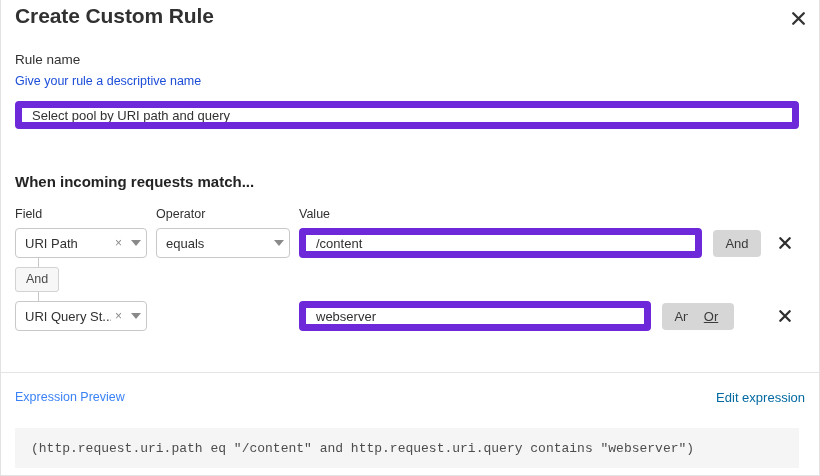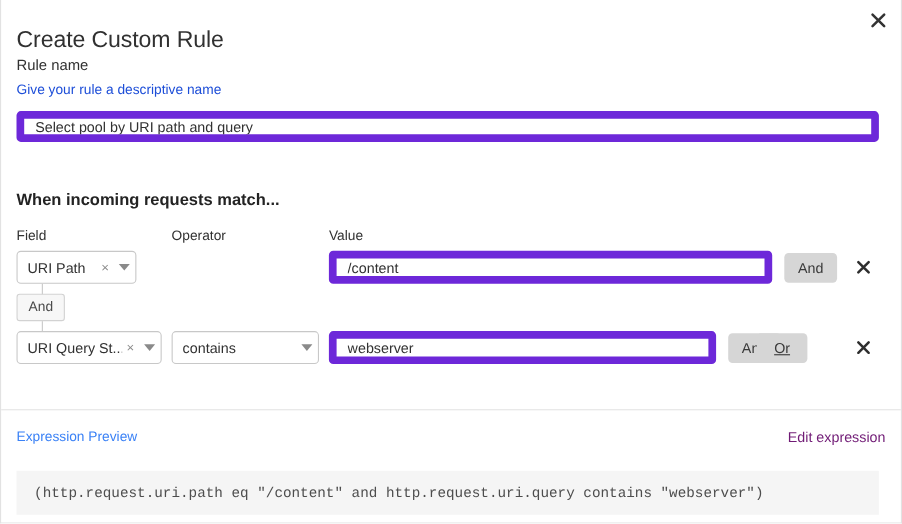--- a/index.html
+++ b/index.html
@@ -20,23 +20,23 @@
     border-left: 1px solid #e2e2e2;
     border-right: 1px solid #e2e2e2;
     border-bottom: 1px solid #e2e2e2;
     overflow: hidden;
   }
 
   
   .dlg-title {
     position: absolute;
     left: 14px;
-    top: 25px;
+    top: 4px;
     font-size: 21px;
-    font-weight: normal;
+    font-weight: bold;
     color: #313131;
     letter-spacing: -0.1px;
   }
   .close-btn {
     position: absolute;
     right: 8px;
     top: 5px;
     width: 26px;
     height: 26px;
     display: flex;
@@ -184,21 +184,21 @@
   .preview-label {
     position: absolute;
     left: 14px;
     font-size: 12.5px;
     color: #3b82f6;
   }
   .edit-link {
     position: absolute;
     right: 14px;
     font-size: 13px;
-    color: #701a75;
+    color: #0369a1;
     text-decoration: none;
     cursor: pointer;
   }
   .preview-box {
     position: absolute;
     box-sizing: border-box;
     background: #f5f5f5;
     display: flex;
     align-items: center;
   }
@@ -229,28 +229,34 @@
   <div class="sub-label" style="position:absolute;left:14px;top:74px;">Give your rule a descriptive name</div>
 
   <input class="txt-input" type="text" style="position: absolute; left: 14px; top: 101px; width: 784px; height: 28px;" value="Select pool by URI path and query">
 
   <div class="section-head" style="position:absolute;left:14px;top:173px;">When incoming requests match...</div>
 
   <div class="col-label" style="position:absolute;left:14px;top:207px;">Field</div>
   <div class="col-label" style="position:absolute;left:155px;top:207px;">Operator</div>
   <div class="col-label" style="position:absolute;left:298px;top:207px;">Value</div>
 
-  <div class="select-box" style="left:14px;top:228px;width:109px;">
+  <div class="select-box" style="left:14px;top:228px;width:132px;">
     <span class="select-text">URI Path</span>
     <span class="select-clear">×</span>
     <span class="select-caret">
       <span class="caret-tri"></span>
     </span>
   </div>
 
+  <div class="select-box" style="left:155px;top:228px;width:134px;">
+    <span class="select-text">equals</span>
+    <span class="select-caret">
+      <span class="caret-tri"></span>
+    </span>
+  </div>
 
   <input class="txt-input" type="text" style="position: absolute; left: 298px; top: 228px; width: 403px; height: 30px;" value="/content">
 
   <button class="pill-btn" style="left:712px;top:230px;width:48px;">And</button>
 
   <button class="x-btn" style="left:773px;top:233px;">
     <span>
       <svg width="14" height="14" viewBox="0 0 14 14" aria-hidden="true">
         <path d="M2.3 2.3 L11.7 11.7 M11.7 2.3 L2.3 11.7" stroke="#2e2e2e" stroke-width="2.3" stroke-linecap="round"></path>
       </svg>
@@ -262,26 +268,20 @@
   <div class="conn-line" style="left:37px;top:292px;height:10px;"></div>
 
   <div class="select-box" style="left:14px;top:301px;width:132px;">
     <span class="select-text">URI Query St...</span>
     <span class="select-clear">×</span>
     <span class="select-caret">
       <span class="caret-tri"></span>
     </span>
   </div>
 
-  <div class="select-box" style="left:155px;top:301px;width:134px;">
-    <span class="select-text">contains</span>
-    <span class="select-caret">
-      <span class="caret-tri"></span>
-    </span>
-  </div>
 
   <input class="txt-input" type="text" style="position: absolute; left: 298px; top: 301px; width: 352px; height: 30px;" value="webserver">
 
   <button class="pill-btn" style="left:661px;top:303px;width:48px;">And</button>
 
   <button class="pill-btn" style="left:687px;top:303px;width:46px;text-decoration:underline;">Or</button>
 
   <button class="x-btn" style="left:773px;top:306px;">
     <span>
       <svg width="14" height="14" viewBox="0 0 14 14" aria-hidden="true">

